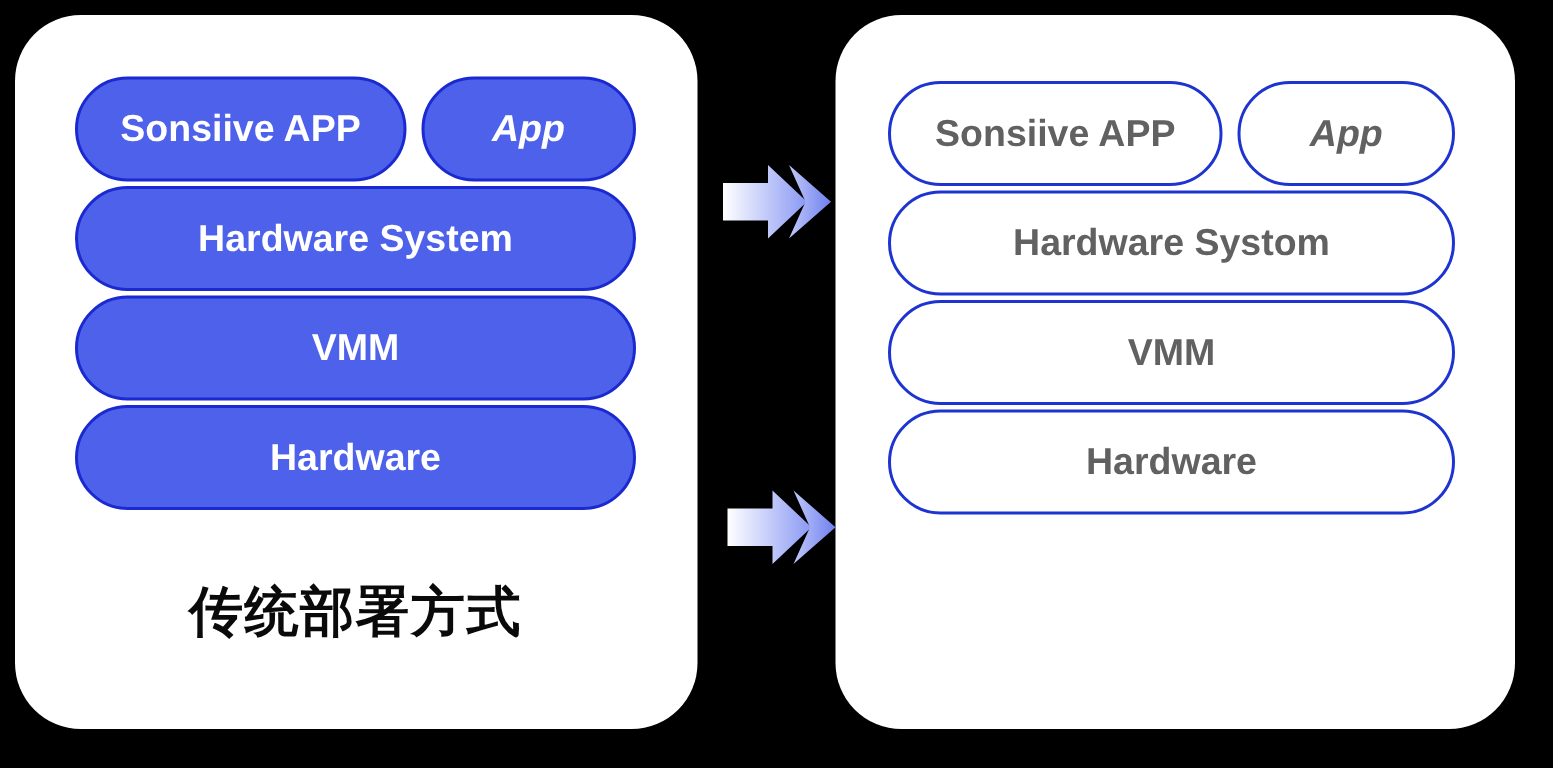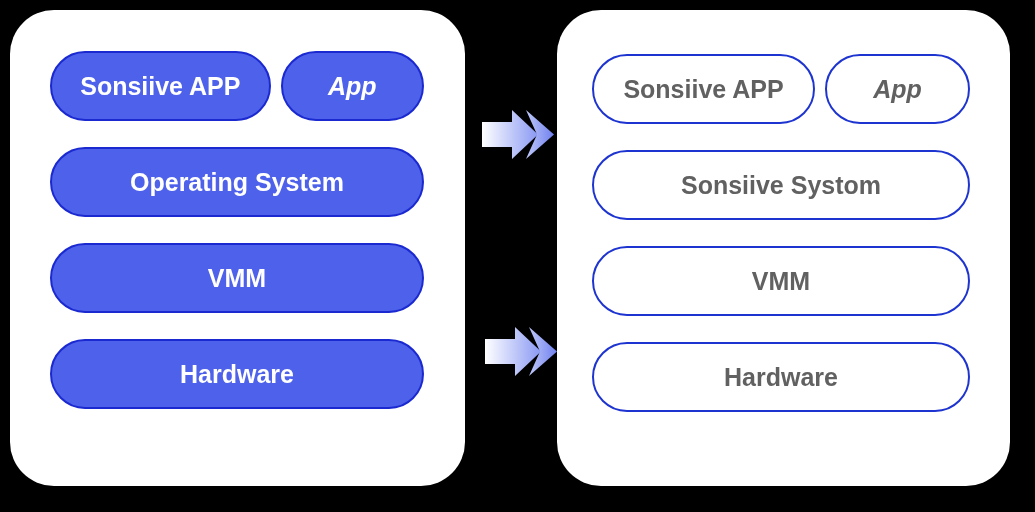--- a/index.html
+++ b/index.html
@@ -15,21 +15,21 @@
     position: absolute;
     top: 10px;
     height: 476px;
     background: #ffffff;
     border-radius: 44px;
     box-sizing: border-box;
   }
   .panel-left  { left: 10px;  width: 455px; padding: 41px 41px 0 40px; }
   .panel-right { left: 557px; width: 453px; padding: 44px 40px 0 35px; }
 
-  .stack { display: flex; flex-direction: column; gap: 26px; justify-content: center; }
+  .stack { display: flex; flex-direction: column; gap: 3px; justify-content: center; }
   .row   { display: flex; gap: 10px; }
 
   .pill {
     height: 70px;
     border-radius: 35px;
     display: flex;
     align-items: center;
     justify-content: center;
     font-size: 25px;
     box-sizing: border-box;
@@ -67,24 +67,25 @@
 <body>
 
 <div class="canvas">
 
   <section class="panel panel-left">
     <div class="stack">
       <div class="row">
         <div class="pill pill-filled w-main">Sonsiive APP</div>
         <div class="pill pill-filled w-rest">App</div>
       </div>
-      <div class="pill pill-filled">Operating System</div>
+      <div class="pill pill-filled">Hardware System</div>
       <div class="pill pill-filled">VMM</div>
       <div class="pill pill-filled">Hardware</div>
     </div>
+    <div class="caption">传统部署方式</div>
   </section>
 
   <svg class="arrow arrow-1" viewBox="0 0 78 57" aria-hidden="true">
     <defs>
       <linearGradient id="ag1" x1="0" y1="0" x2="1" y2="0">
         <stop offset="0" stop-color="#ffffff"></stop>
         <stop offset="1" stop-color="#8a99f3"></stop>
       </linearGradient>
       <linearGradient id="ag2" x1="0" y1="0" x2="1" y2="0">
         <stop offset="0" stop-color="#bfc8f9"></stop>
@@ -99,19 +100,19 @@
     <polygon points="0,16 30,16 30,4 56,28.5 30,53 30,41 0,41" fill="url(#ag1)"></polygon>
     <polygon points="44,4 72,28.5 44,53 55,28.5" fill="url(#ag2)"></polygon>
   </svg>
 
   <section class="panel panel-right">
     <div class="stack">
       <div class="row">
         <div class="pill pill-outline w-main">Sonsiive APP</div>
         <div class="pill pill-outline w-rest">App</div>
       </div>
-      <div class="pill pill-outline">Sonsiive Systom</div>
+      <div class="pill pill-outline">Hardware Systom</div>
       <div class="pill pill-outline">VMM</div>
       <div class="pill pill-outline">Hardware</div>
     </div>
   </section>
 
 </div>
 
 </body></html>

